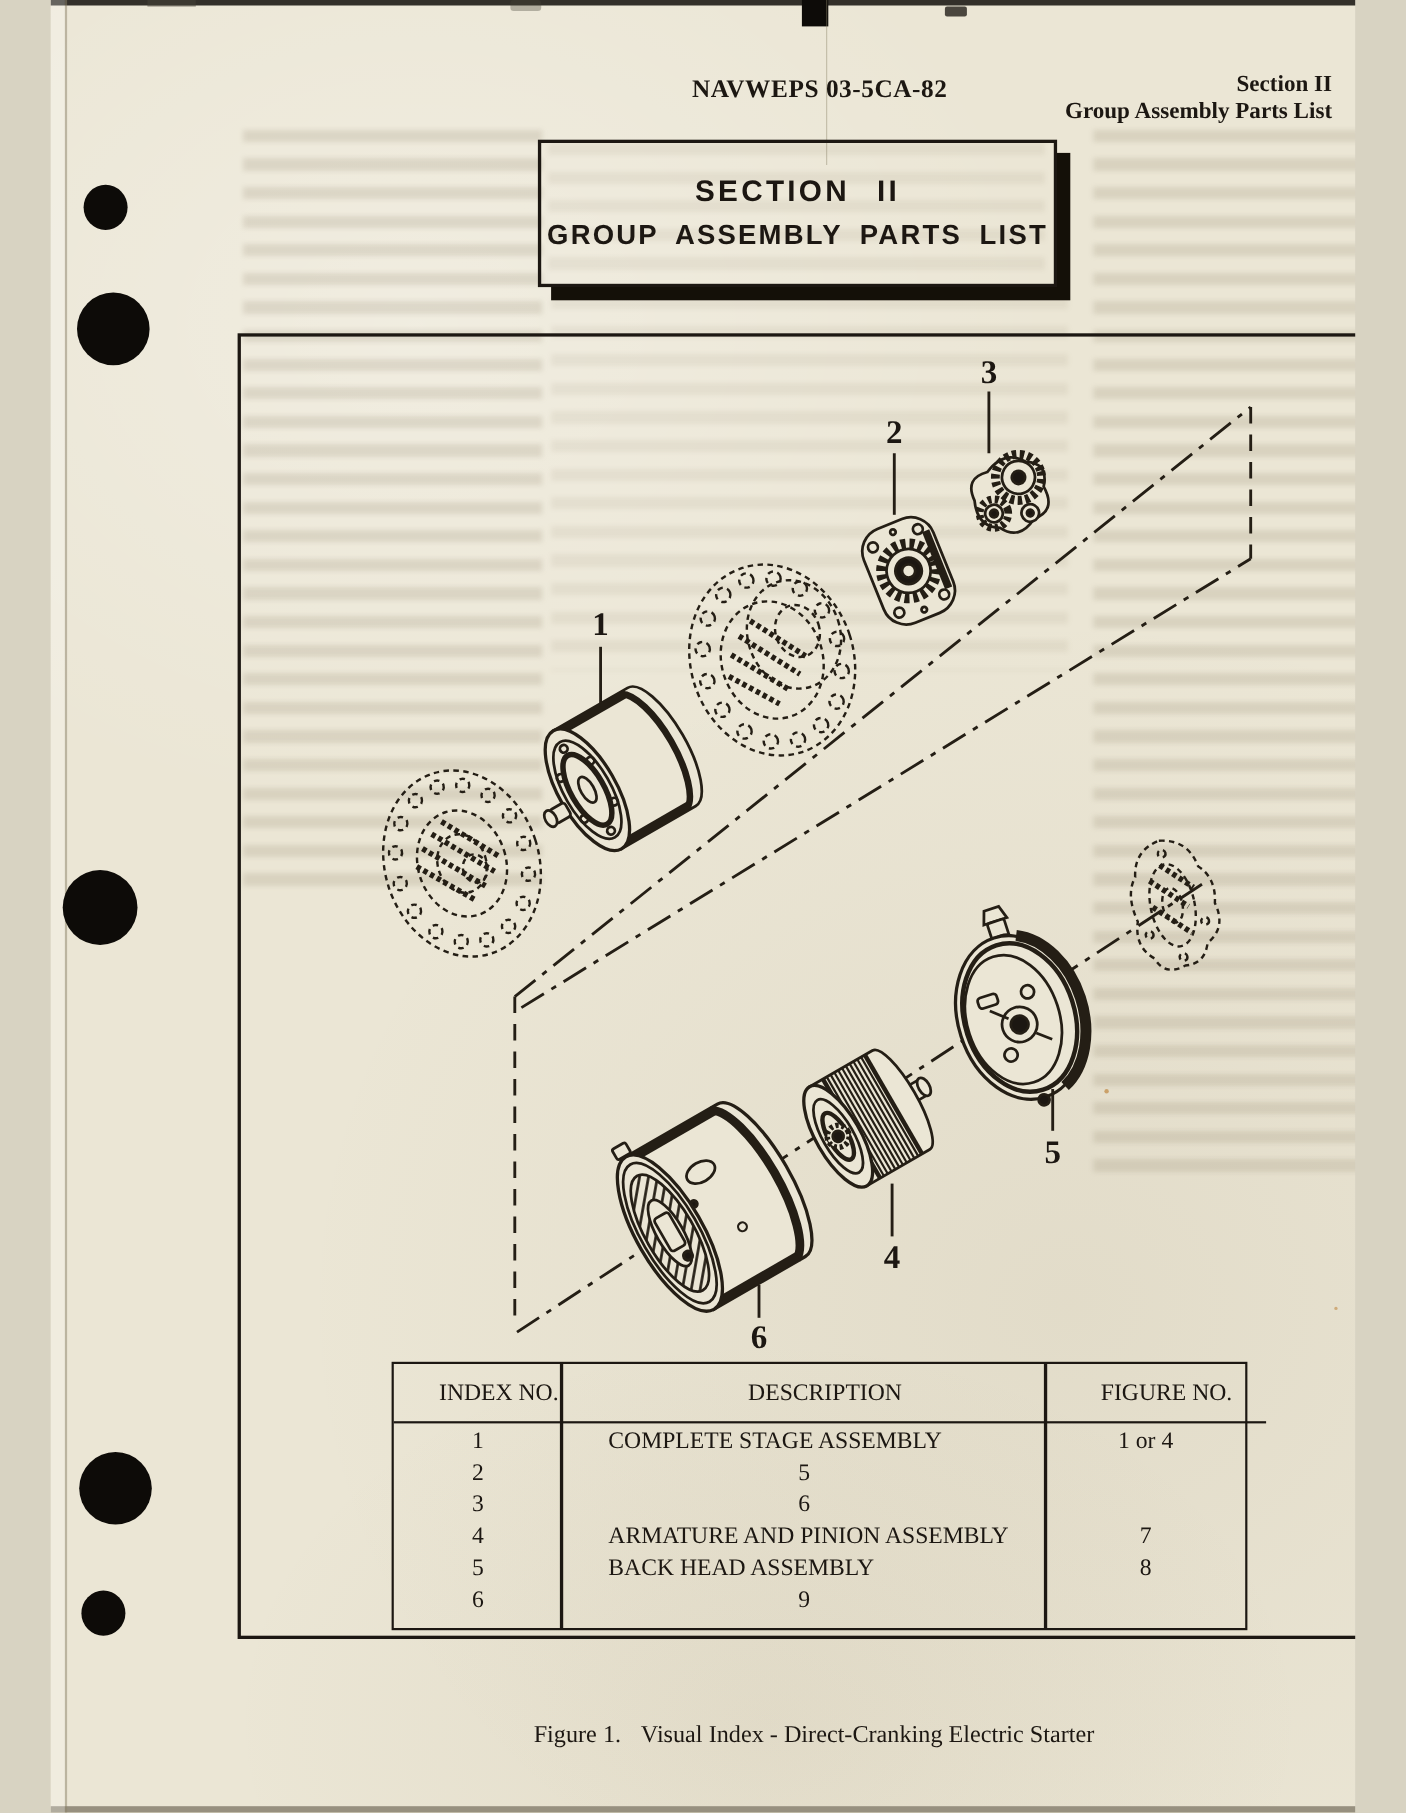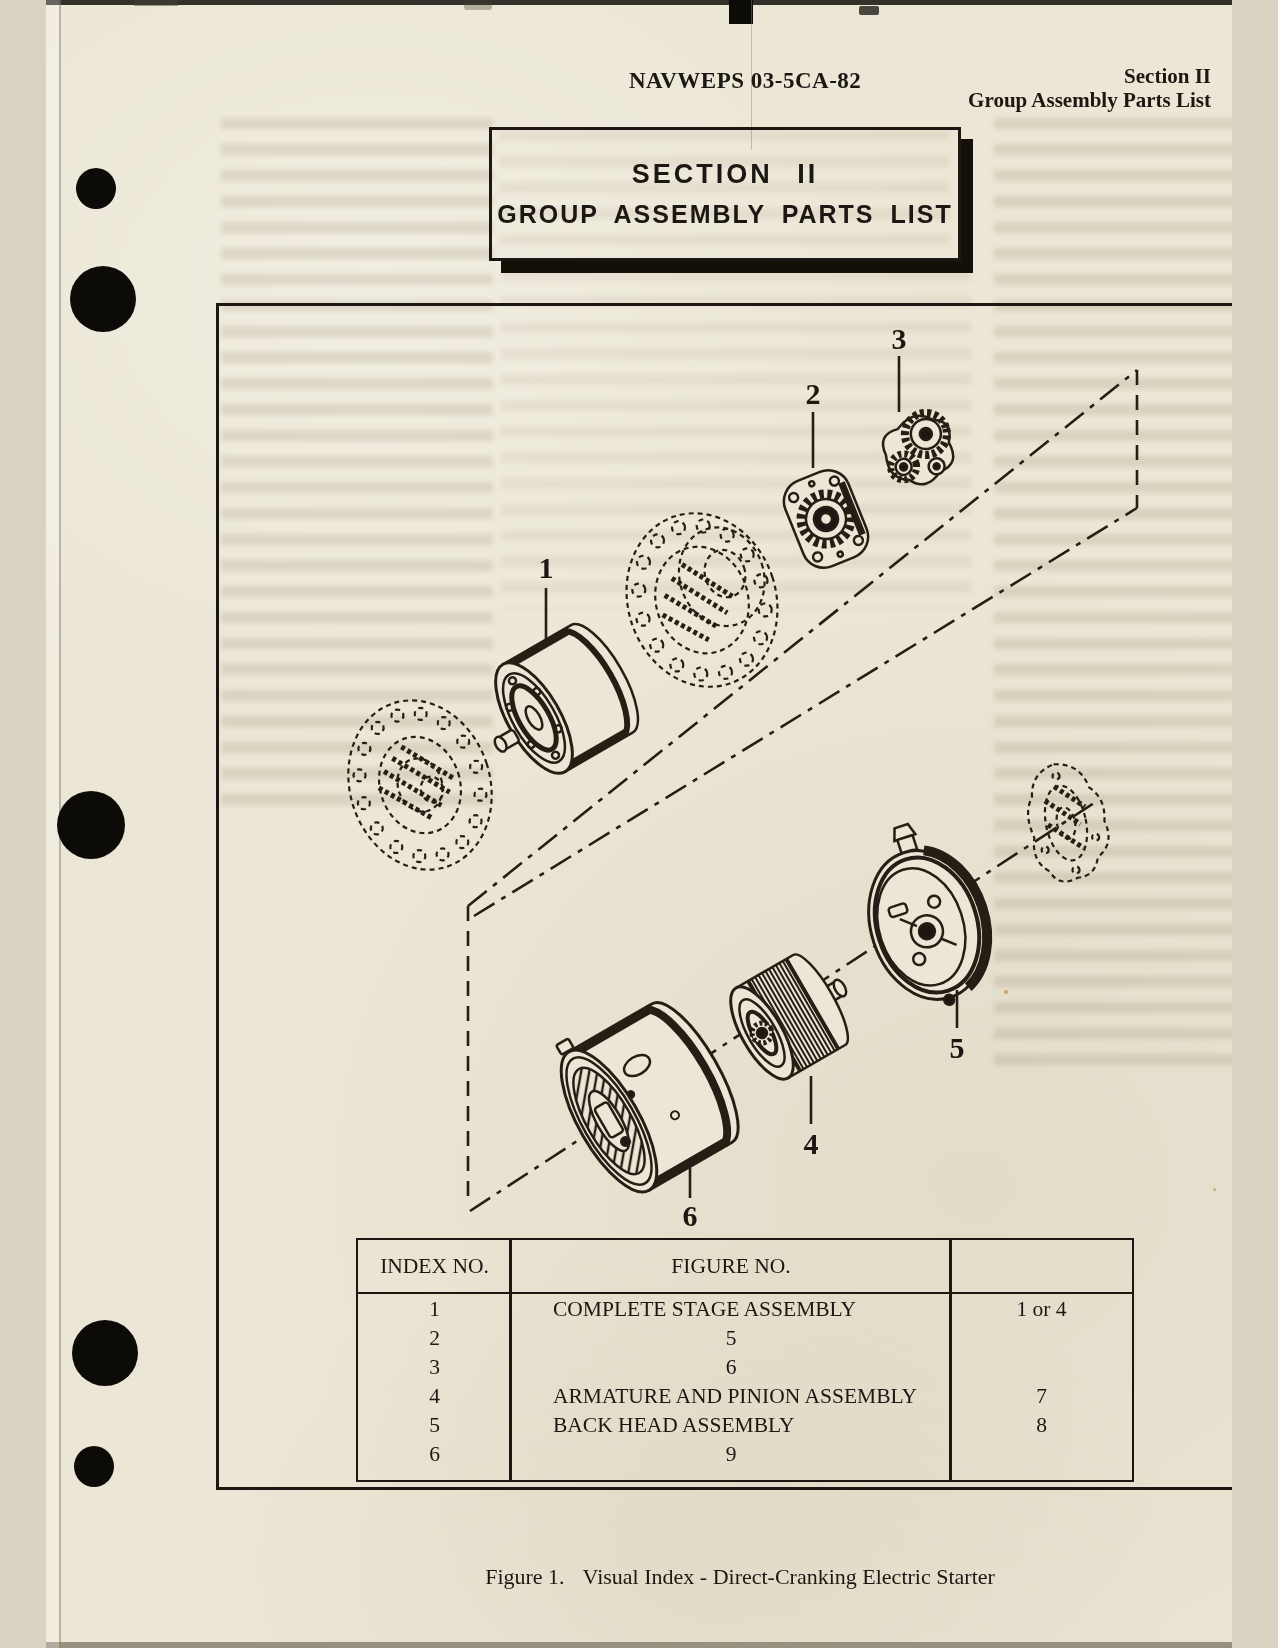--- a/index.html
+++ b/index.html
@@ -63,21 +63,21 @@
   .dash{stroke-dasharray:15 10;stroke-width:2.6;}
   .ph{stroke-dasharray:5 4;stroke-width:2.2;fill:none;}
   
   .parts-table{
     left:310px;top:1238px;width:774px;height:240px;
     border:2.5px solid #1c1712;z-index:4;font-size:21.5px;
   }
   .tdiv{position:absolute;top:0;width:2.5px;height:100%;background:#1c1712;}
   .tdiv.d1{left:151px;} .tdiv.d2{left:591px;}
   .thead{position:absolute;left:0;top:0;width:100%;height:52px;border-bottom:2.5px solid #1c1712;
-    display:grid;grid-template-columns:153px 440px 181px;align-items:center;}
+    display:grid;grid-template-columns:153px 440px 181px;align-items:center;padding-left:19px;}
   .tbody{position:absolute;left:0;top:55px;width:100%;}
   .trow{display:grid;grid-template-columns:153px 440px 181px;height:29px;align-items:center;}
   .cell-c{text-align:center;}
   .cell-l{text-align:left;padding-left:42px;}
   
   .fig-caption{left:170px;top:1564px;width:1048px;text-align:center;font-size:22px;z-index:4;}
   .fig-caption .gap{display:inline-block;width:18px;}
   .page-number{left:1195px;top:1536px;font-size:23px;font-weight:bold;z-index:4;}
 </style>
 </head>
@@ -337,20 +337,21 @@
     <div class="callout" style="left:592px;top:838px;">4</div>
     <div class="callout" style="left:738px;top:742px;">5</div>
     <div class="callout" style="left:471px;top:910px;">6</div>
   </div>
 
   <div class="abs parts-table">
     <div class="tdiv d1"></div>
     <div class="tdiv d2"></div>
     <div class="thead">
       <div class="cell-c">INDEX NO.</div>
+      <div class="cell-c">DESCRIPTION</div>
       <div class="cell-c">FIGURE NO.</div>
     </div>
     <div class="tbody">
       <div class="trow">
         <div class="cell-c">1</div>
         <div class="cell-l">COMPLETE STAGE ASSEMBLY</div>
         <div class="cell-c">1 or 4</div>
       </div>
       <div class="trow">
         <div class="cell-c">2</div>

